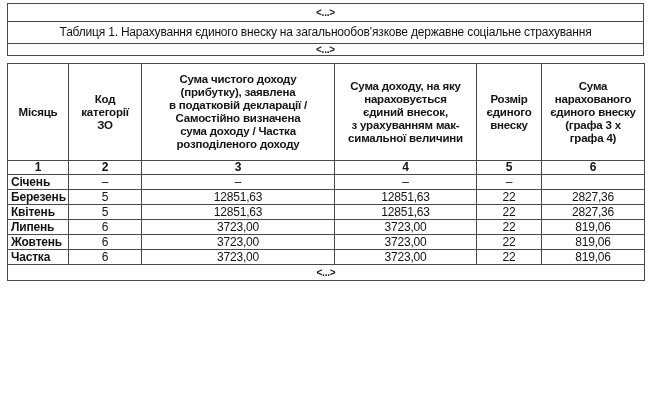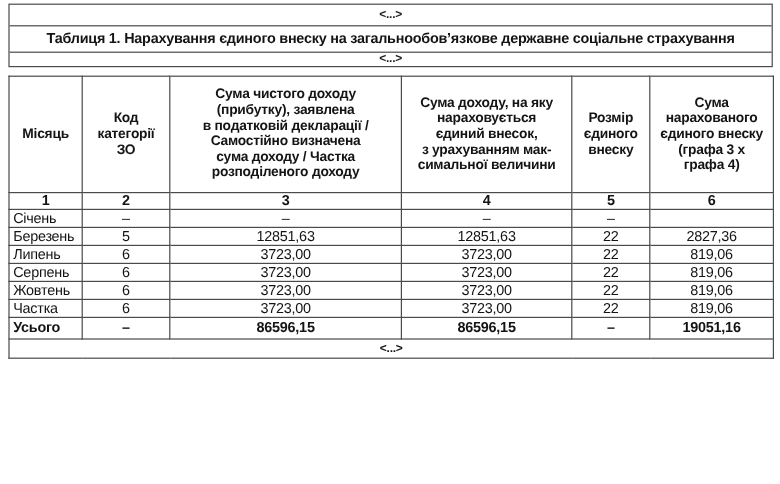--- a/index.html
+++ b/index.html
@@ -15,21 +15,21 @@
   .topblock{border:1px solid #4a4a4a;background:#fff;}
   .tb-row{border-top:1px solid #4a4a4a;}
   .tb-row:first-child{border-top:none;}
   .marker{
     text-align:center;font-weight:bold;font-size:10px;color:#222;
   }
   .marker-top{height:17px;line-height:17px;}
   .marker-mid{height:11px;line-height:11px;}
   .title-row{
     height:21px;line-height:21px;text-align:center;
-    font-weight:bold;font-size:12px;white-space:nowrap;
+    font-weight:normal;font-size:12px;white-space:nowrap;
   }
 
   
   table.main{
     border-collapse:collapse;table-layout:fixed;
     width:637px;margin-top:7px;background:#fff;
   }
   table.main th,table.main td{
     border:1px solid #4a4a4a;overflow:hidden;
   }
@@ -39,21 +39,21 @@
     white-space:pre-line;padding:2px 1px;height:92px;
   }
   tr.numrow td{
     font-weight:bold;font-size:12px;height:13px;line-height:13px;
     text-align:center;padding:0;
   }
   tr.datarow td{
     font-size:12px;height:14px;line-height:14px;
     text-align:center;padding:0 2px;white-space:nowrap;
   }
-  tr.datarow td.month{text-align:left;padding-left:3px;}
+  tr.datarow td.month{text-align:left;padding-left:3px;font-weight:bold;}
   tr.totalrow td{font-weight:bold;height:17px;line-height:17px;}
   tr.markerrow td{
     font-weight:bold;font-size:10px;height:13px;line-height:13px;
     text-align:center;
   }
 </style>
 </head>
 <body>
 
 <div class="page">
@@ -119,29 +119,29 @@
       </tr>
       <tr class="datarow">
         <td class="month">Березень</td>
         <td>5</td>
         <td>12851,63</td>
         <td>12851,63</td>
         <td>22</td>
         <td>2827,36</td>
       </tr>
       <tr class="datarow">
-        <td class="month">Липень</td>
-        <td>6</td>
-        <td>3723,00</td>
-        <td>3723,00</td>
+        <td class="month">Квітень</td>
+        <td>5</td>
+        <td>12851,63</td>
+        <td>12851,63</td>
         <td>22</td>
-        <td>819,06</td>
+        <td>2827,36</td>
       </tr>
       <tr class="datarow">
-        <td class="month">Серпень</td>
+        <td class="month">Липень</td>
         <td>6</td>
         <td>3723,00</td>
         <td>3723,00</td>
         <td>22</td>
         <td>819,06</td>
       </tr>
       <tr class="datarow">
         <td class="month">Жовтень</td>
         <td>6</td>
         <td>3723,00</td>
@@ -150,27 +150,19 @@
         <td>819,06</td>
       </tr>
       <tr class="datarow">
         <td class="month">Частка</td>
         <td>6</td>
         <td>3723,00</td>
         <td>3723,00</td>
         <td>22</td>
         <td>819,06</td>
       </tr>
-      <tr class="datarow totalrow">
-        <td class="month">Усього</td>
-        <td>–</td>
-        <td>86596,15</td>
-        <td>86596,15</td>
-        <td>–</td>
-        <td>19051,16</td>
-      </tr>
       <tr class="markerrow">
         <td colspan="6">&lt;...&gt;</td>
       </tr>
     </tbody>
   </table>
 
 </div>
 
 </body></html>

